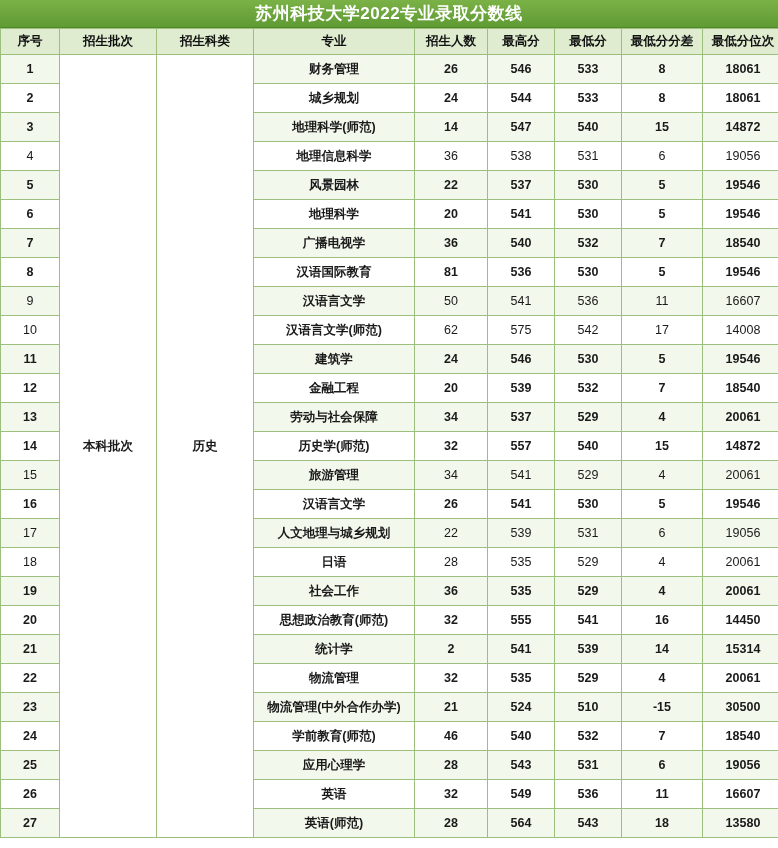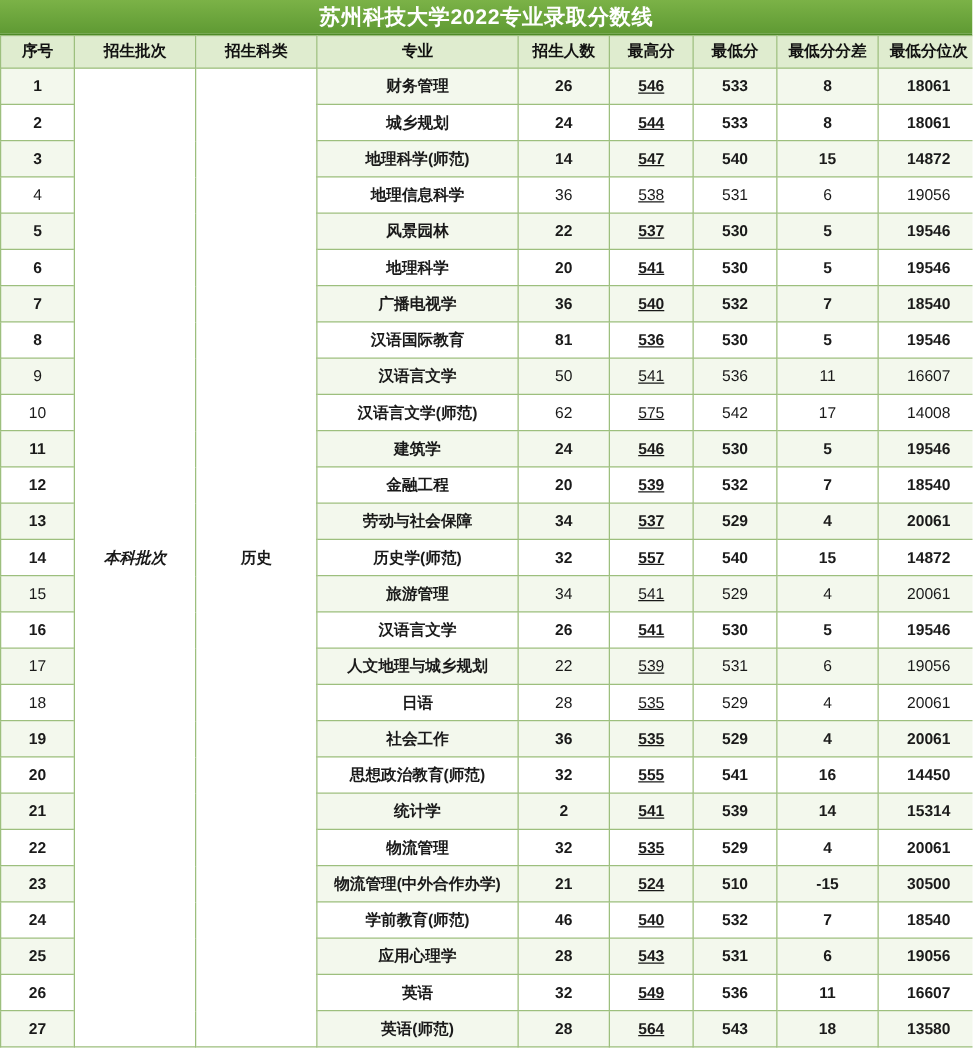--- a/index.html
+++ b/index.html
@@ -109,21 +109,21 @@
     background: rgba(239, 246, 231, 0.75);
   }
   table.score-table tbody tr.even td {
     background: rgba(255, 255, 255, 0.72);
   }
   td.idx { width: 58px; }
   td.batch { width: 96px; }
   td.cat { width: 96px; }
   td.major { width: 160px; font-weight: bold; }
   td.num { width: 72px; }
-  td.max { width: 66px; text-decoration: underline; }
+  td.max { width: 66px; }
   td.min { width: 66px; }
   td.diff { width: 80px; }
   td.rank { width: 80px; }
 
   td.bold-row { font-weight: bold; }
 
   .rank-cell {
     display: flex;
     align-items: flex-end;
     justify-content: center;
@@ -152,21 +152,21 @@
         <th style="width:72px">招生人数</th>
         <th style="width:66px">最高分</th>
         <th style="width:66px">最低分</th>
         <th style="width:80px">最低分分差</th>
         <th style="width:80px">最低分位次</th>
       </tr>
     </thead>
     <tbody id="table-body">
         <tr class="odd" style="height: 29px;">
           <td class="idx bold-row">1</td>
-          <td class="batch" rowspan="27" style="font-weight: bold; background: rgba(255, 255, 255, 0.55); font-style: italic;">本科批次</td>
+          <td class="batch" rowspan="27" style="font-weight: bold; background: rgba(255, 255, 255, 0.55);">本科批次</td>
           <td class="cat" rowspan="27" style="font-weight: bold; background: rgba(255, 255, 255, 0.55);">历史</td>
           <td class="major bold-row">财务管理</td>
           <td class="num bold-row">26</td>
           <td class="max bold-row">546</td>
           <td class="min bold-row">533</td>
           <td class="diff bold-row">8</td>
           <td class="rank bold-row">
             <div class="rank-cell">18061</div>
           </td>
         </tr>

